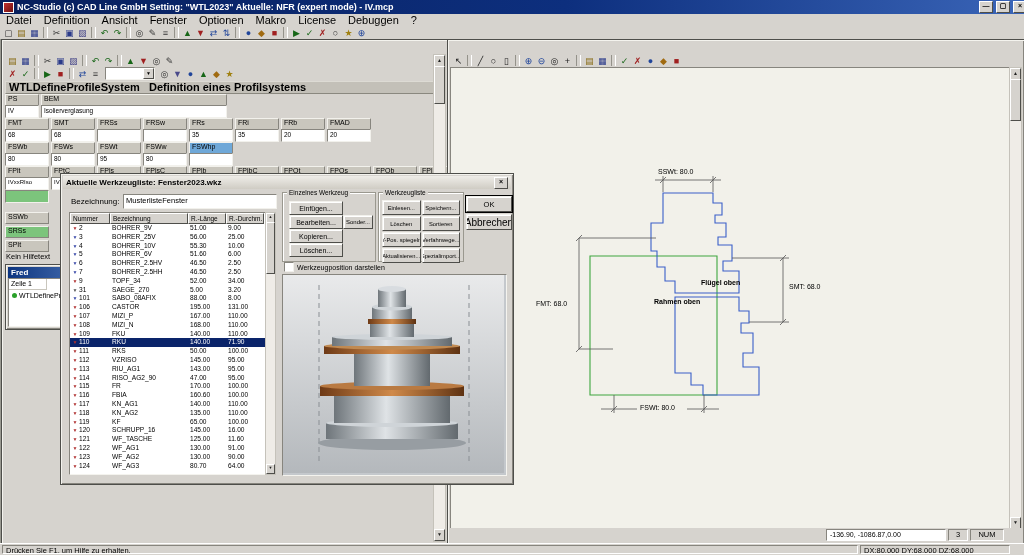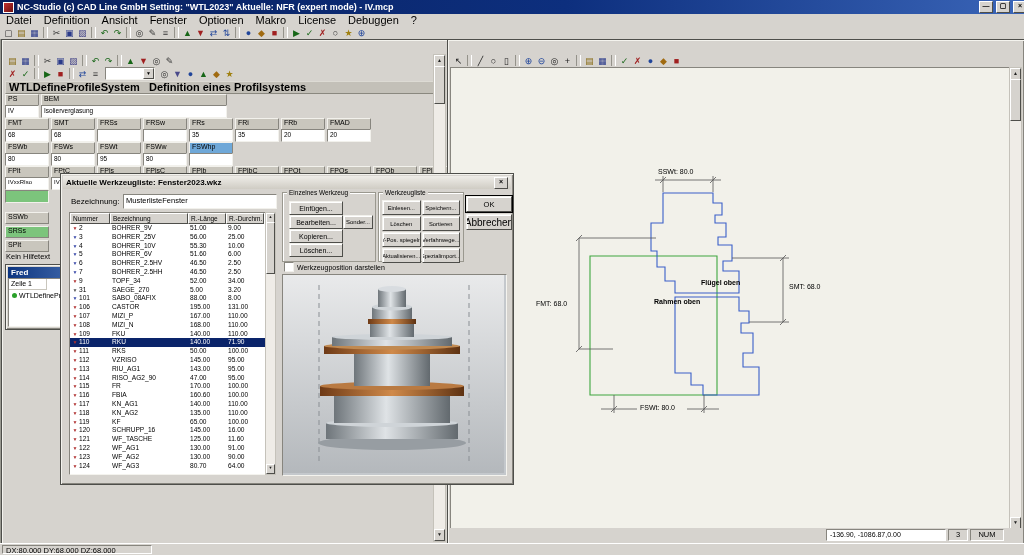--- a/index.html
+++ b/index.html
@@ -716,17 +716,18 @@
         <rect x="85" y="44" width="48" height="5" fill="url(#cu)"></rect>
         <rect x="89" y="32" width="40" height="12" fill="url(#cyl)"></rect>
         <ellipse cx="109" cy="32" rx="20" ry="3.5" fill="#cfd4d8"></ellipse>
         <rect x="95" y="14" width="28" height="18" fill="url(#cyl)"></rect>
         <ellipse cx="109" cy="14" rx="14" ry="3" fill="#d8dce0"></ellipse>
       </svg>
     </div>
   </div>
 
   <div class="abs" style="left:0;top:543px;width:1024px;height:12px;background:#d6d3ce;border-top:1px solid #fff;display:flex;gap:2px;padding:1px 2px;box-sizing:border-box;">
+    <div class="scell" style="flex:1;">Drücken Sie F1, um Hilfe zu erhalten.</div>
     <div class="scell" style="width:142px;">DX:80.000 DY:68.000 DZ:68.000</div>
     <div style="width:10px;"></div>
   </div>
 
 </div>
 
 </body></html>

